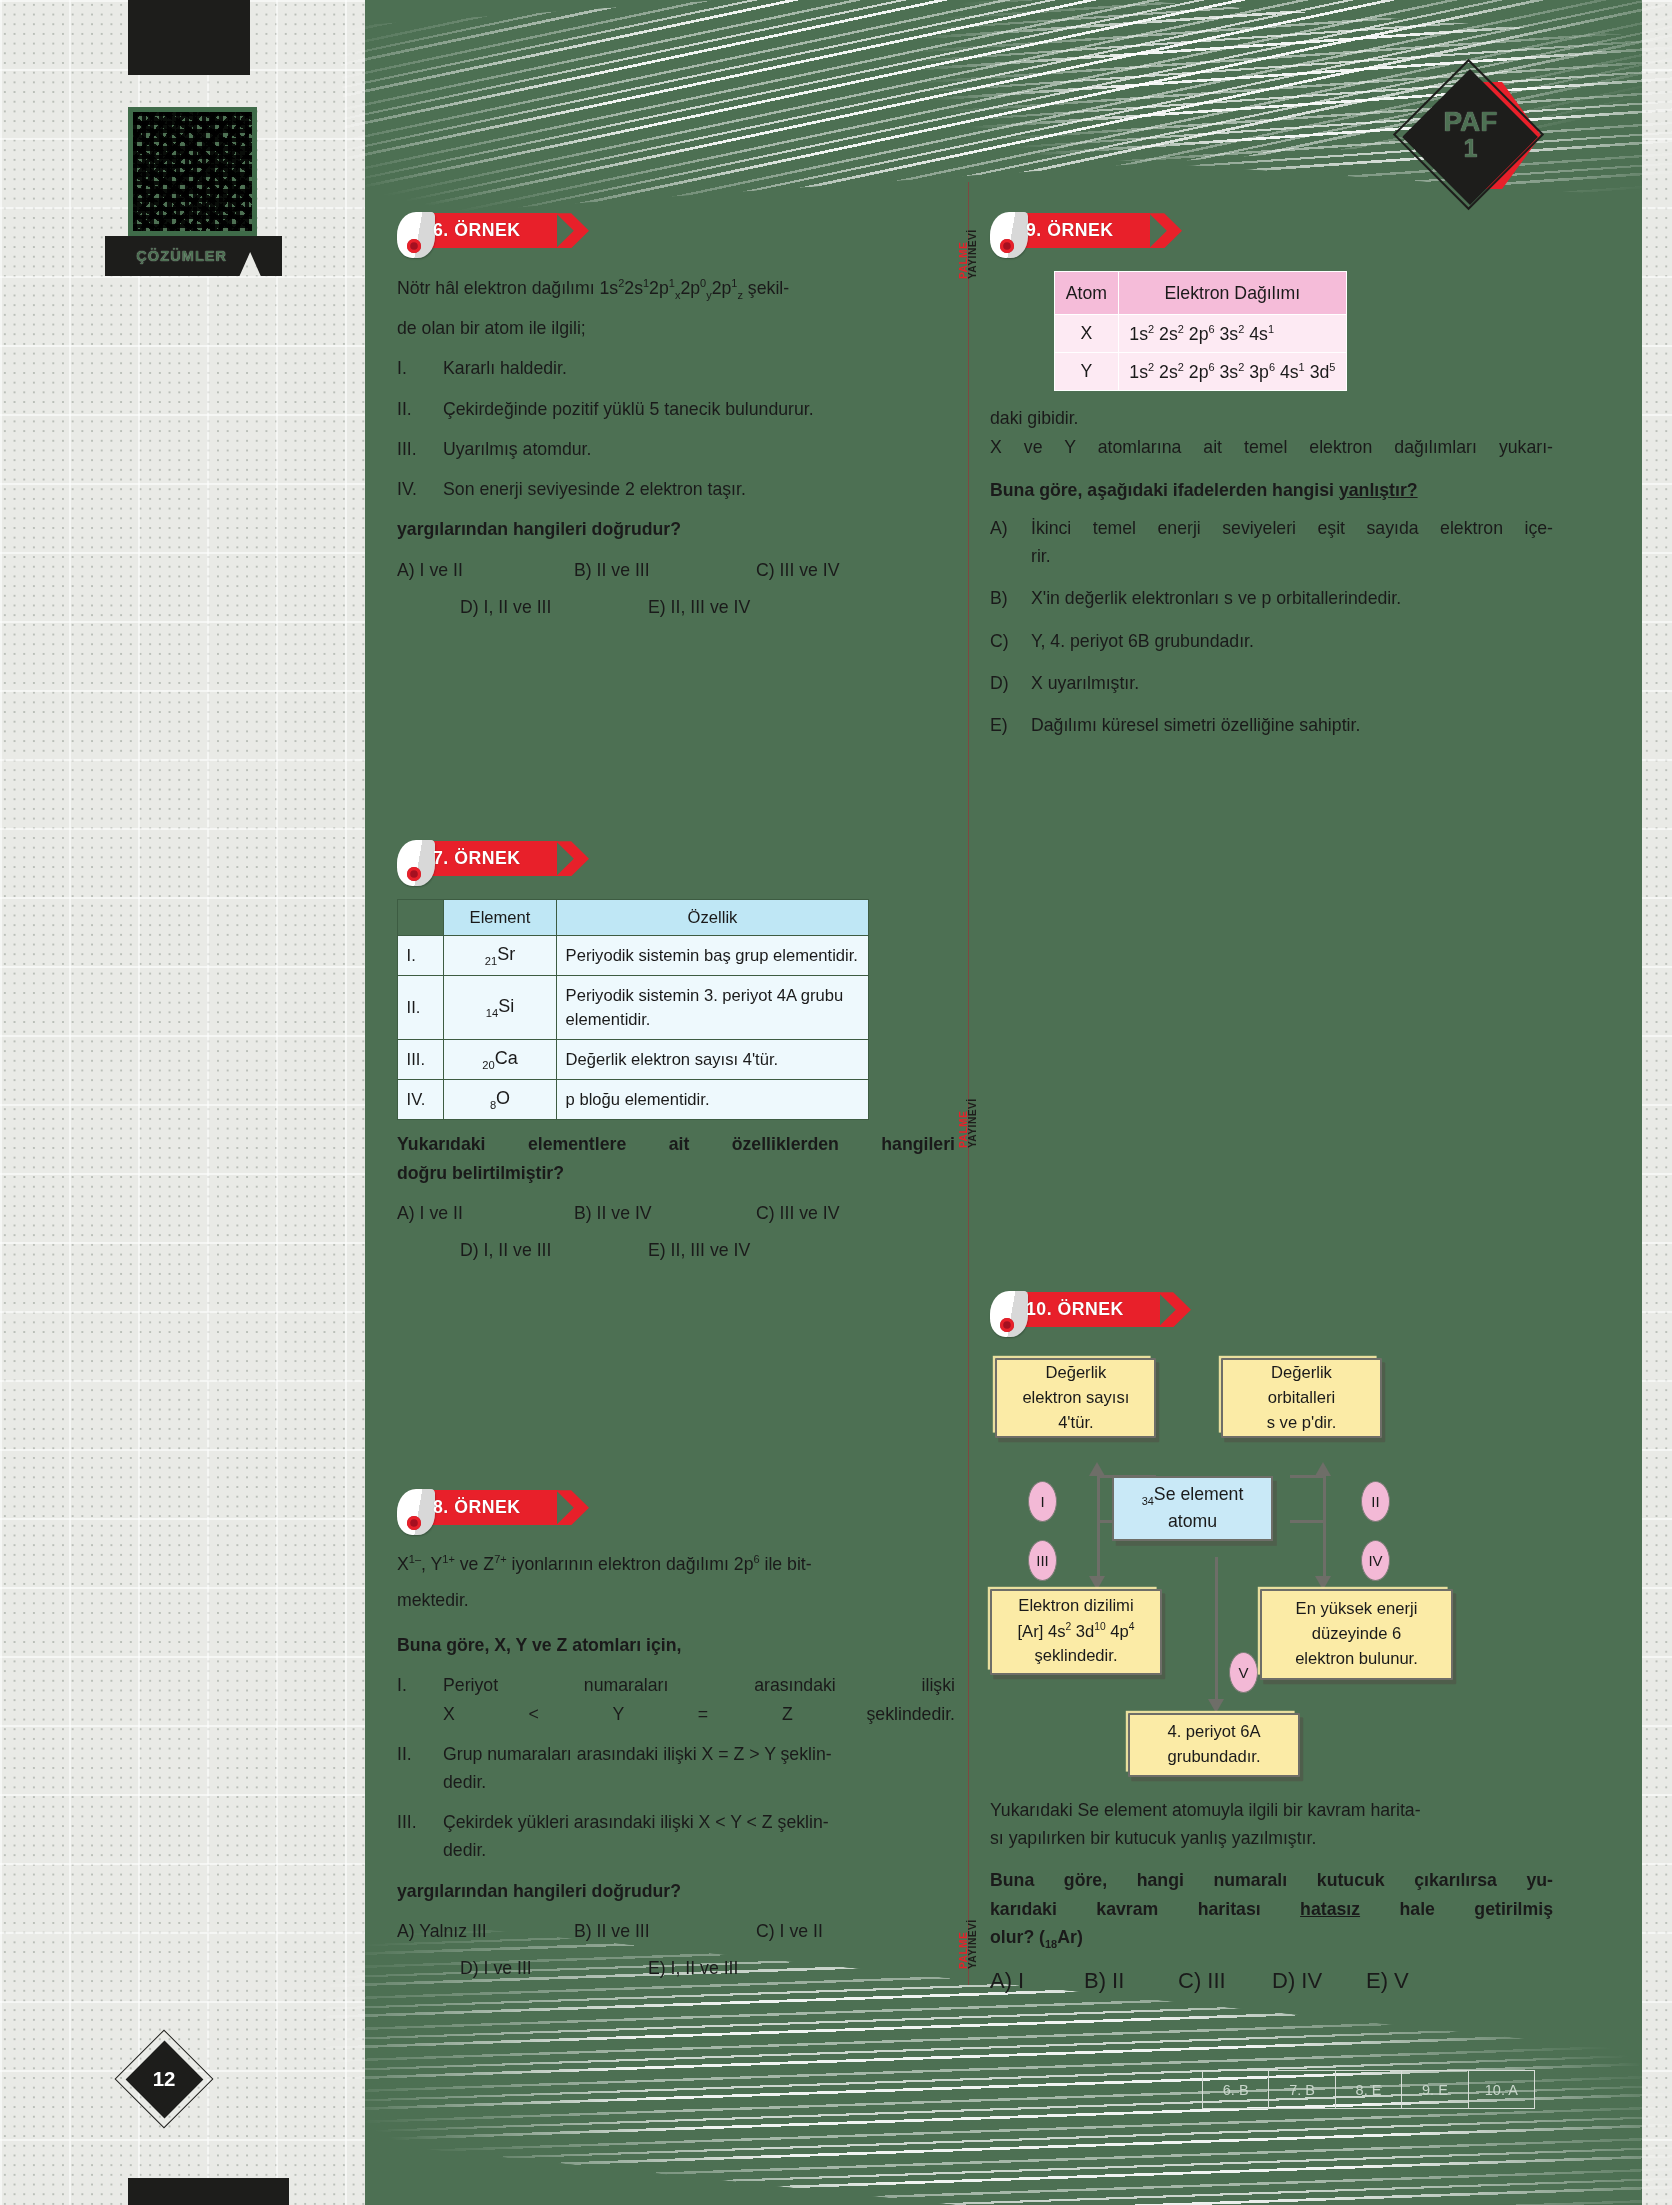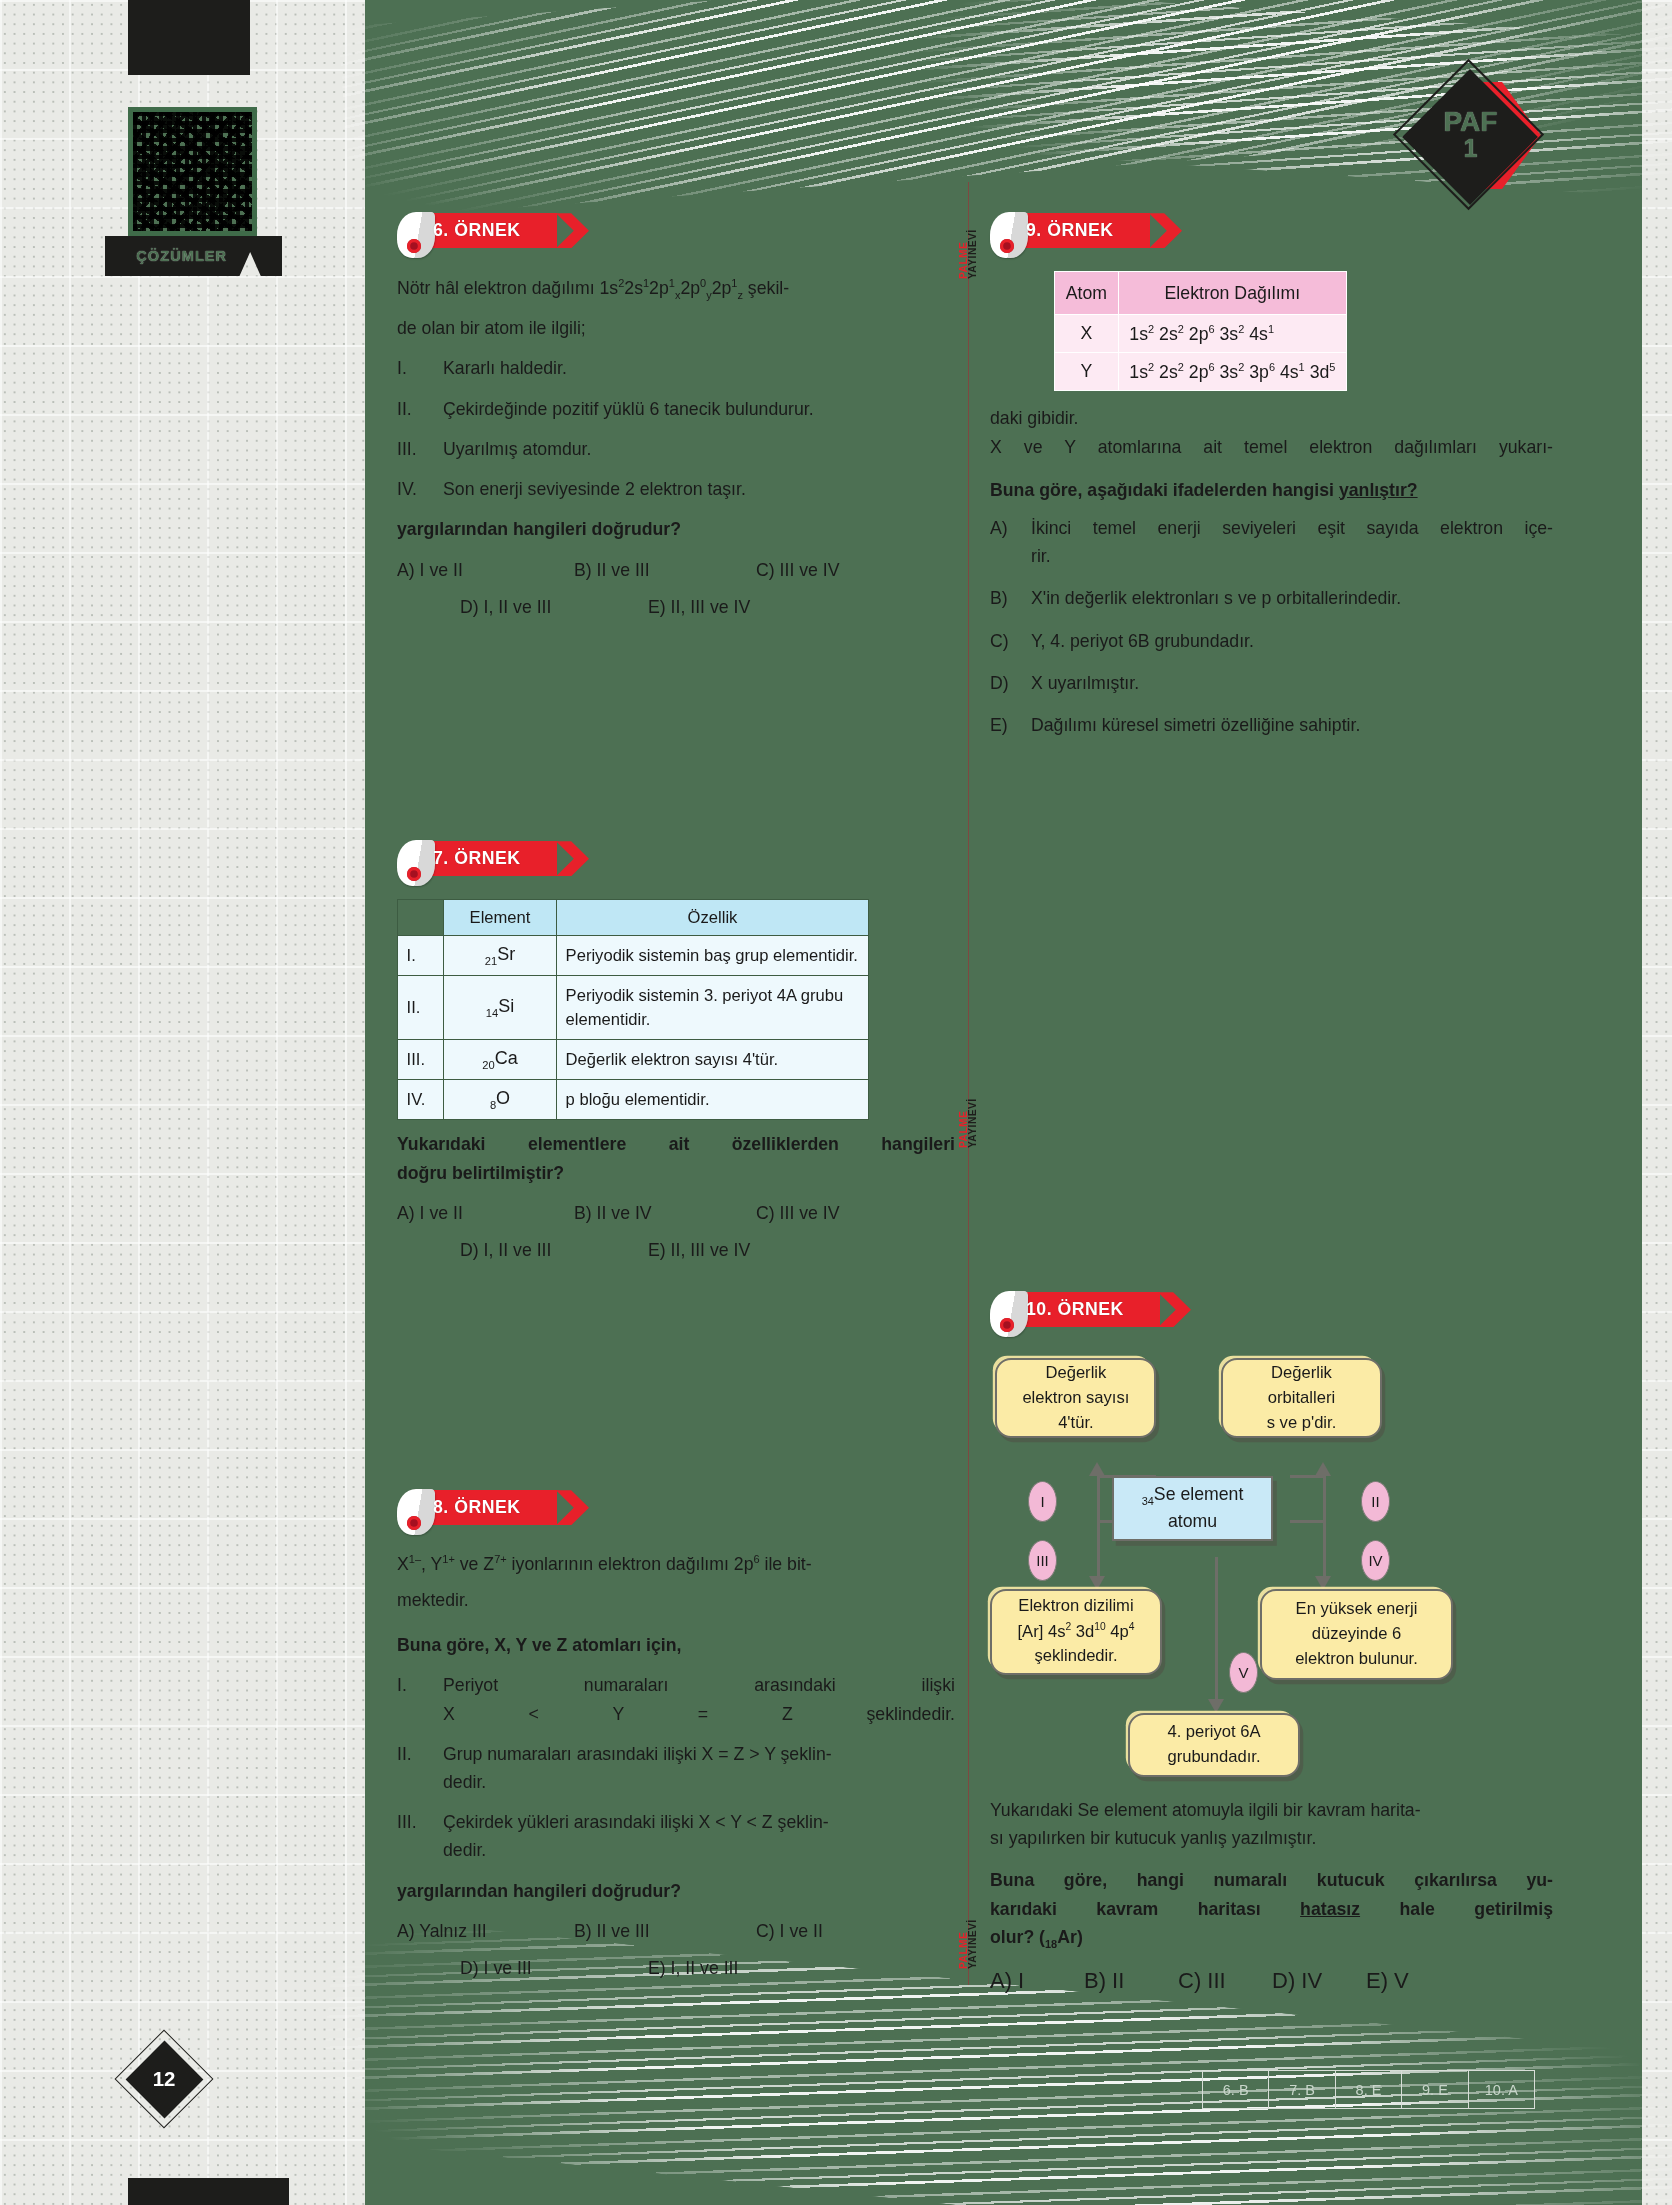--- a/index.html
+++ b/index.html
@@ -147,21 +147,21 @@
   .tbl-blue th { background:#bfe7f5; font-weight:normal; text-align:center; }
   .tbl-blue th.blank { background:#4d7053; border-color:#3d5c42; }
   .tbl-blue td { background:#eef9fd; }
   .tbl-blue td.c1 { width:46px; text-align:left; }
   .tbl-blue td.c2 { width:113px; text-align:center; font-size:18px; }
   .tbl-blue td.c3 { line-height:1.45; }
 
   
   .cmap { position:relative; width:563px; height:435px; margin-top:10.7px; }
   .note { position:absolute; background:#fbeba6; border:2.1px solid #6e6e68;
-     border-radius:16px; color:#1a1a1a; font-size:16.6px; line-height:1.5;
+     border-radius:1px; color:#1a1a1a; font-size:16.6px; line-height:1.5;
      display:flex; align-items:center; justify-content:center; text-align:center;
      box-shadow: 3.2px 4.3px 0 rgba(80,80,70,.55), -3.8px -3.8px 0 -1.6px rgba(251,235,166,.9); padding:5.4px; }
   .cbox { position:absolute; background:#c9e9f7; border:2.1px solid #6e6e68;
      color:#1a1a1a; font-size:17.7px; line-height:1.45; text-align:center;
      display:flex; align-items:center; justify-content:center;
      box-shadow: 3.8px 4.8px 0 rgba(80,80,70,.5); padding:22px; }
   .rn-bub { position:absolute; width:29px; height:41px; border-radius:50%;
      background:#f3b9d6; border:1.6px solid #7d7d77; color:#1a1a1a; font-size:15px;
      display:flex; align-items:center; justify-content:center; }
   .arr { position:absolute; background:#6e6e68; }
@@ -245,21 +245,21 @@
       </div>
       <div class="q-text" style="margin-top:9.7px;">de olan bir atom ile ilgili;</div>
 
       <div class="roman-list">
         <div class="roman-item">
           <div class="rn">I.</div>
           <div class="rt">Kararlı haldedir.</div>
         </div>
         <div class="roman-item">
           <div class="rn">II.</div>
-          <div class="rt">Çekirdeğinde pozitif yüklü 6 tanecik bulundurur.</div>
+          <div class="rt">Çekirdeğinde pozitif yüklü 5 tanecik bulundurur.</div>
         </div>
         <div class="roman-item">
           <div class="rn">III.</div>
           <div class="rt">Uyarılmış atomdur.</div>
         </div>
         <div class="roman-item">
           <div class="rn">IV.</div>
           <div class="rt">Son enerji seviyesinde 2 elektron taşır.</div>
         </div>
       </div>

